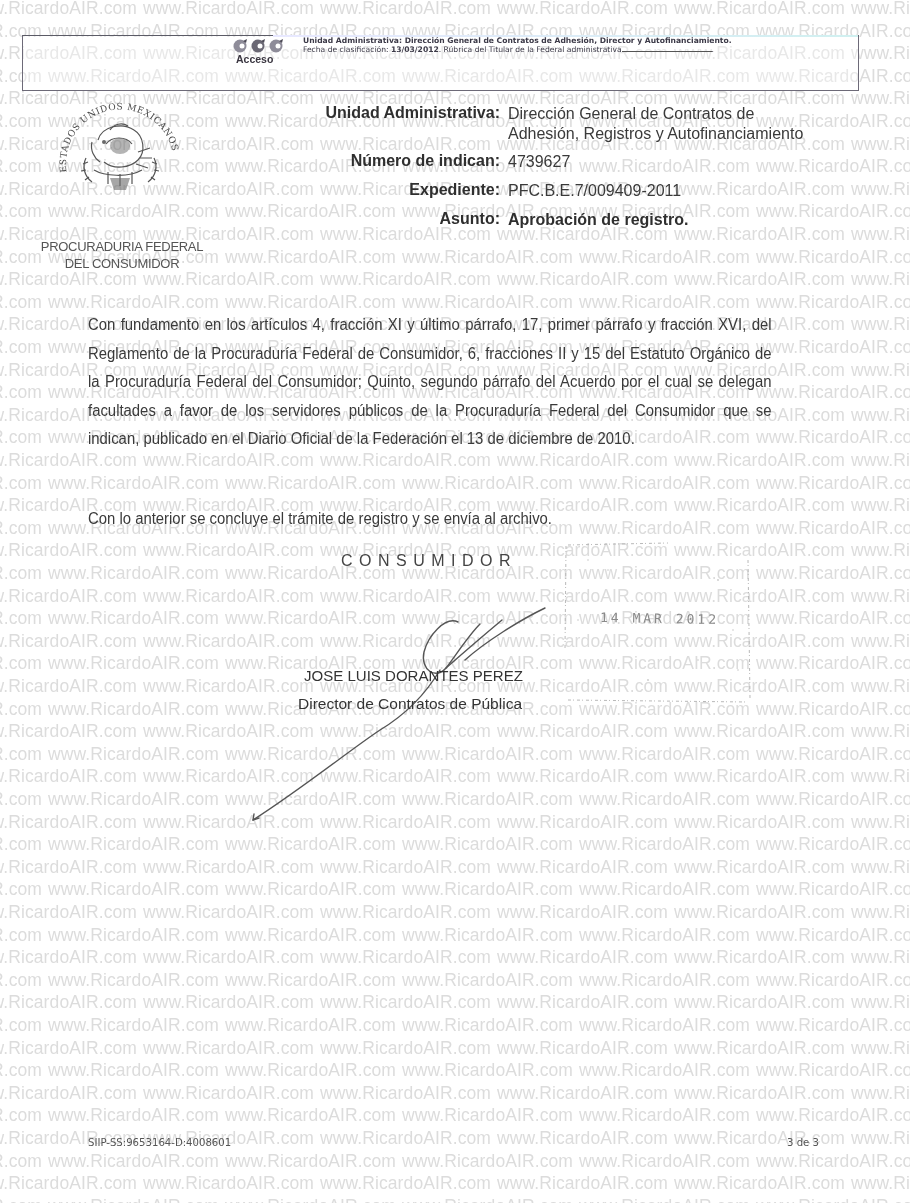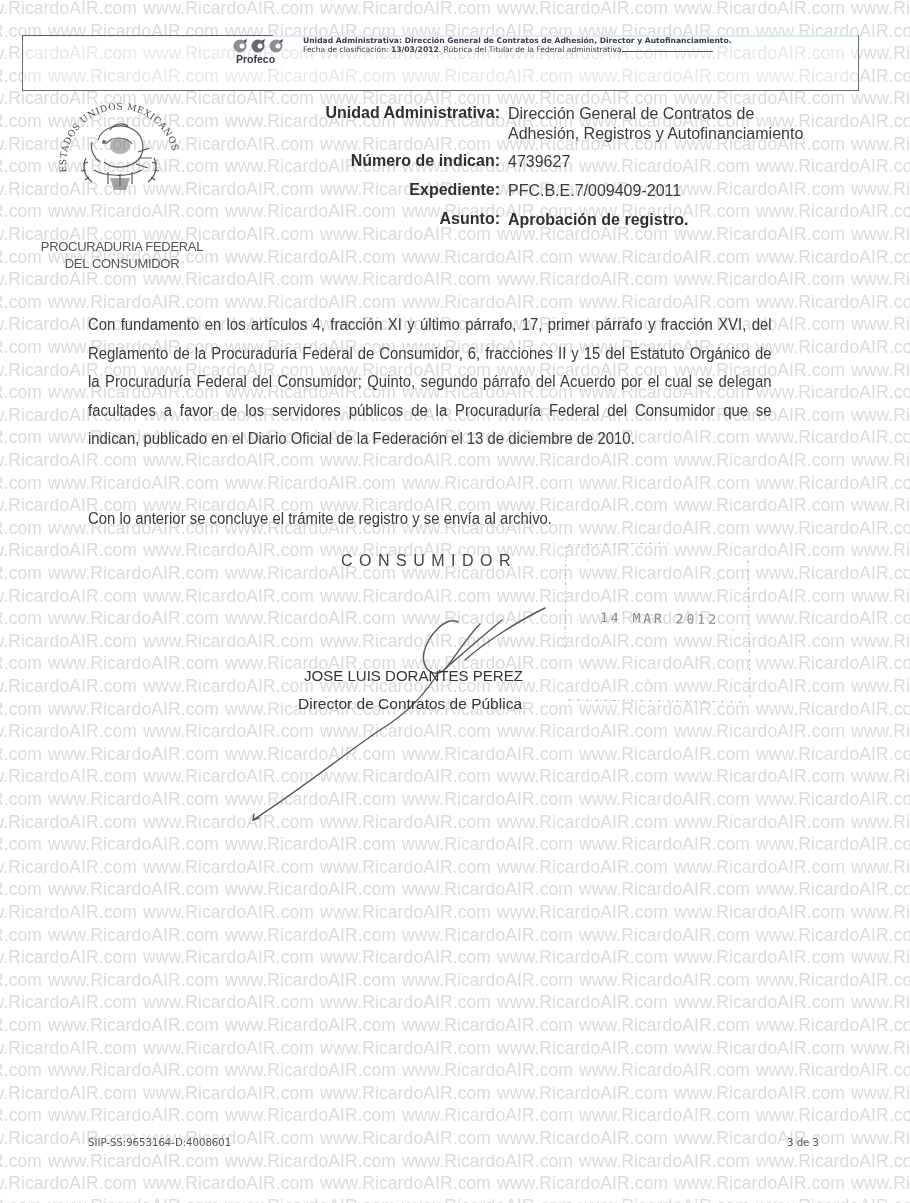--- a/index.html
+++ b/index.html
@@ -133,21 +133,21 @@
   <div class="profeco-logo">
     <svg class="profeco-dots" viewBox="0 0 56 16">
       <circle cx="9" cy="8" r="6.5" fill="#8e8c99"></circle>
       <circle cx="27" cy="8" r="6.5" fill="#6a6874"></circle>
       <circle cx="45" cy="8" r="6.5" fill="#8e8c99"></circle>
       <path d="M12 3 L16 1 L15 5 Z M30 3 L34 1 L33 5 Z M48 3 L52 1 L51 5 Z" fill="#4d4b57"></path>
       <circle cx="11" cy="8" r="2.5" fill="#fff"></circle>
       <circle cx="29" cy="8" r="2.5" fill="#fff"></circle>
       <circle cx="47" cy="8" r="2.5" fill="#fff"></circle>
     </svg>
-    <span class="profeco-word">Profeco</span>
+    <span class="profeco-word">Acceso</span>
   </div>
   <div class="hdr-text">
     <div><span class="b">Unidad Administrativa: Dirección General de Contratos de Adhesión, Director y Autofinanciamiento.</span></div>
     <div>
       <span>Fecha de clasificación:</span>
       <span class="b">13/03/2012</span><span>. Rúbrica del Titular de la Federal administrativa</span><span class="rule"></span>.
     </div>
   </div>
 </div>
 

